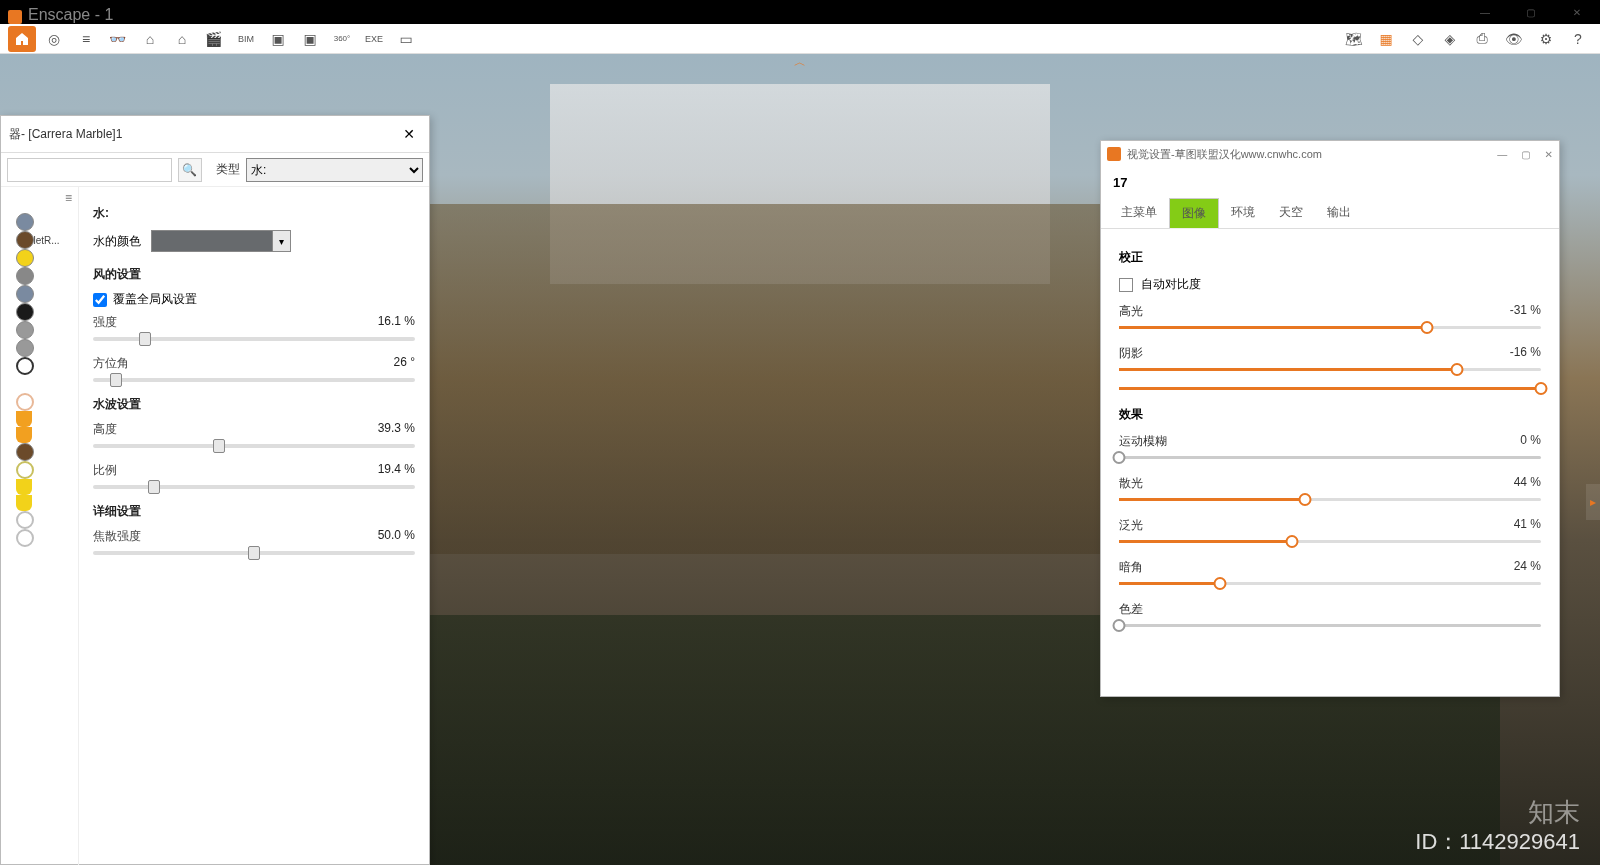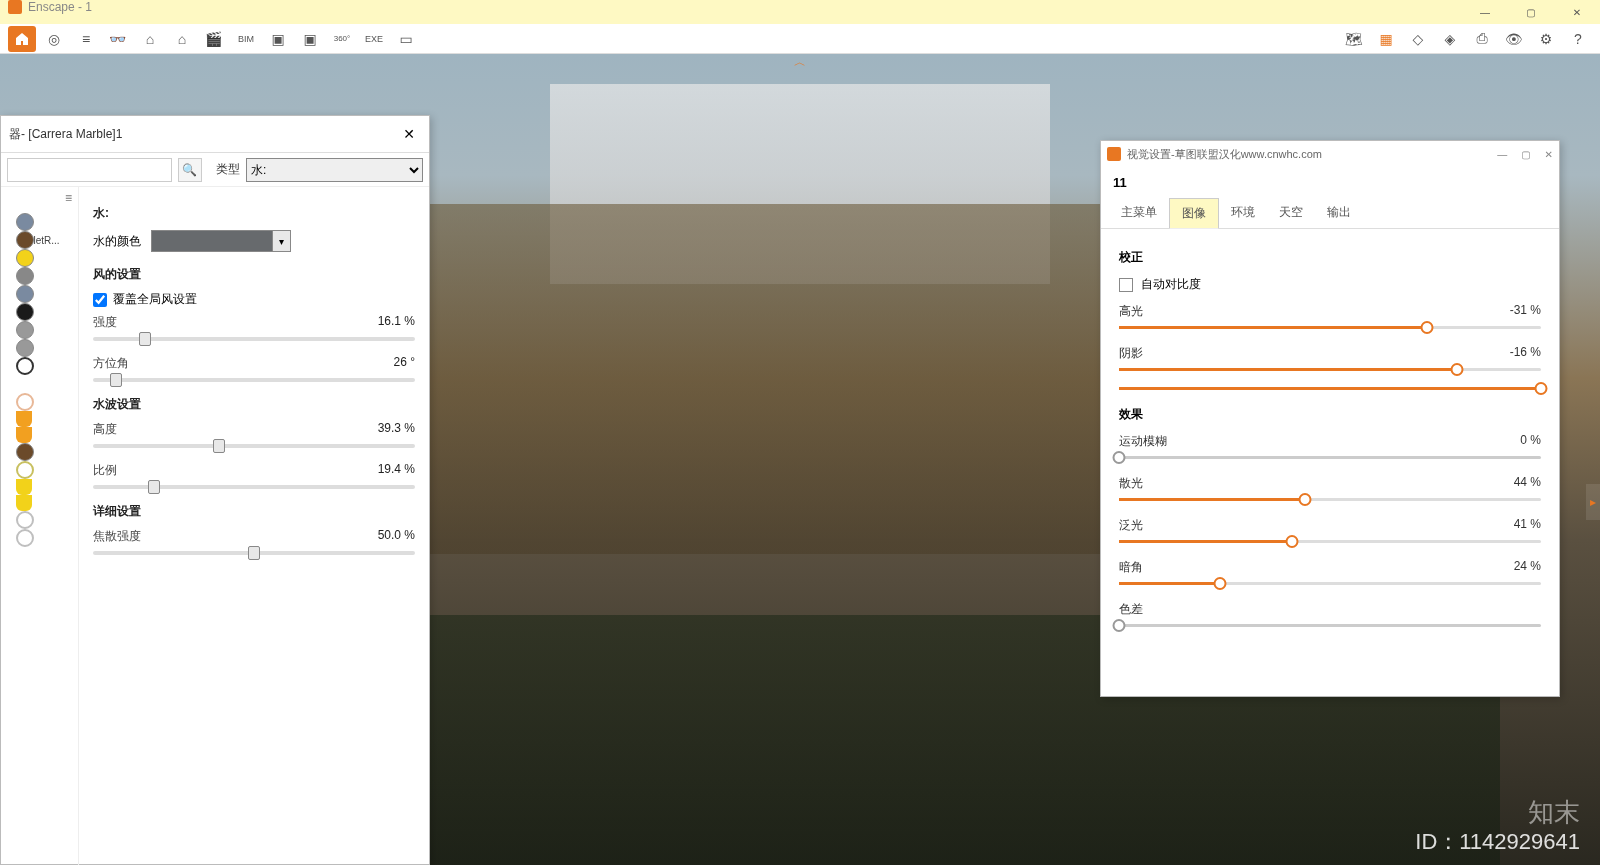--- a/index.html
+++ b/index.html
@@ -1,17 +1,17 @@
 <!DOCTYPE html>
 <html><head>
 <meta charset="utf-8">
 <style>
 *{box-sizing:border-box;margin:0;padding:0;font-family:"Segoe UI","Microsoft YaHei",sans-serif}
 body{width:1600px;height:865px;background:#f0f0f0;position:relative;overflow:hidden}
-.app-title{position:absolute;top:0;left:0;right:0;height:24px;display:flex;align-items:flex-start;padding:0 8px;font-size:12px;color:#888;background:#fef9c3}
+.app-title{position:absolute;top:0;left:0;right:0;height:24px;display:flex;align-items:flex-end;padding:0 8px;font-size:16px;color:#888;background:#000000}
 .app-title .logo{width:14px;height:14px;background:#e87722;border-radius:2px;margin-right:6px}
 .win-ctrl{position:absolute;top:0;right:0;display:flex}
 .win-ctrl div{width:46px;height:24px;display:flex;align-items:center;justify-content:center;color:#555;font-size:10px;cursor:pointer}
 .toolbar{position:absolute;top:24px;left:0;right:0;height:30px;background:#fff;display:flex;align-items:center;padding:0 6px;border-bottom:1px solid #ddd}
 .tb-btn{width:28px;height:26px;display:flex;align-items:center;justify-content:center;color:#555;border-radius:3px;margin:0 2px;font-size:14px;cursor:pointer}
 .tb-btn.home{background:#e87722;color:#fff}
 .tb-btn.active{color:#e87722}
 .tb-spacer{flex:1}
 .tb-chev{position:absolute;top:54px;left:50%;transform:translateX(-50%);color:#e87722;font-size:12px;z-index:5}
 .viewport{position:absolute;top:54px;left:0;right:0;bottom:0;background:linear-gradient(180deg,#9fb4c0 0%,#a8b8c0 15%,#8a7555 40%,#5a5040 60%,#2a2820 100%);overflow:hidden}
@@ -49,21 +49,21 @@
 .slider{height:4px;background:#ddd;border-radius:2px;position:relative;margin-top:6px}
 .slider .thumb{position:absolute;top:-5px;width:12px;height:14px;background:#e8e8e8;border:1px solid #888;border-radius:2px;transform:translateX(-50%)}
 .vis-panel{top:140px;right:40px;width:460px;height:557px}
 .vis-title{height:26px;display:flex;align-items:center;padding:0 6px;font-size:11px;color:#666}
 .vis-title .vt-ico{width:14px;height:14px;background:#e87722;border-radius:2px;margin-right:6px}
 .vis-title .vt-text{flex:1}
 .vis-title .vt-win{display:flex;gap:14px;color:#888;font-size:10px}
 .vis-sub{padding:8px 12px;font-weight:700;font-size:13px}
 .vis-tabs{display:flex;border-bottom:1px solid #ddd;padding:0 8px}
 .vis-tab{padding:6px 12px;font-size:12px;color:#555;cursor:pointer}
-.vis-tab.active{background:#fef9c3;border:1px solid #ccc;border-bottom:1px solid #eee;margin-bottom:-1px}
+.vis-tab.active{background:#84cc16;border:1px solid #ccc;border-bottom:1px solid #eee;margin-bottom:-1px}
 .vis-body{padding:10px 18px;overflow-y:auto;height:calc(100% - 94px)}
 .vis-sec{font-weight:600;margin:10px 0 10px;font-size:12px}
 .vis-chk{display:flex;align-items:center;gap:8px;margin-bottom:10px}
 .vis-chk .box{width:14px;height:14px;border:1px solid #888}
 .vis-prop{margin-bottom:16px}
 .vis-prop .lbl{display:flex;justify-content:space-between;color:#333;font-size:12px;margin-bottom:4px}
 .vis-slider{height:3px;background:#e87722;border-radius:2px;position:relative;margin-top:6px}
 .vis-slider.gray{background:#ccc}
 .vis-slider .th{position:absolute;top:-5px;width:13px;height:13px;background:#fff;border:2px solid #e87722;border-radius:50%;transform:translateX(-50%)}
 .vis-slider.gray .th{border-color:#999}
@@ -287,21 +287,21 @@
 <div class="panel vis-panel">
   <div class="vis-title">
     <div class="vt-ico"></div>
     <span class="vt-text">视觉设置-草图联盟汉化www.cnwhc.com</span>
     <div class="vt-win">
       <span>—</span>
       <span>▢</span>
       <span>✕</span>
     </div>
   </div>
-  <div class="vis-sub">11</div>
+  <div class="vis-sub">17</div>
   <div class="vis-tabs" id="vis-tabs">
       <div class="vis-tab">主菜单</div>
       <div class="vis-tab active">图像</div>
       <div class="vis-tab">环境</div>
       <div class="vis-tab">天空</div>
       <div class="vis-tab">输出</div>
     </div>
   <div class="vis-body">
     <div class="vis-sec">校正</div>
     <div class="vis-chk">

